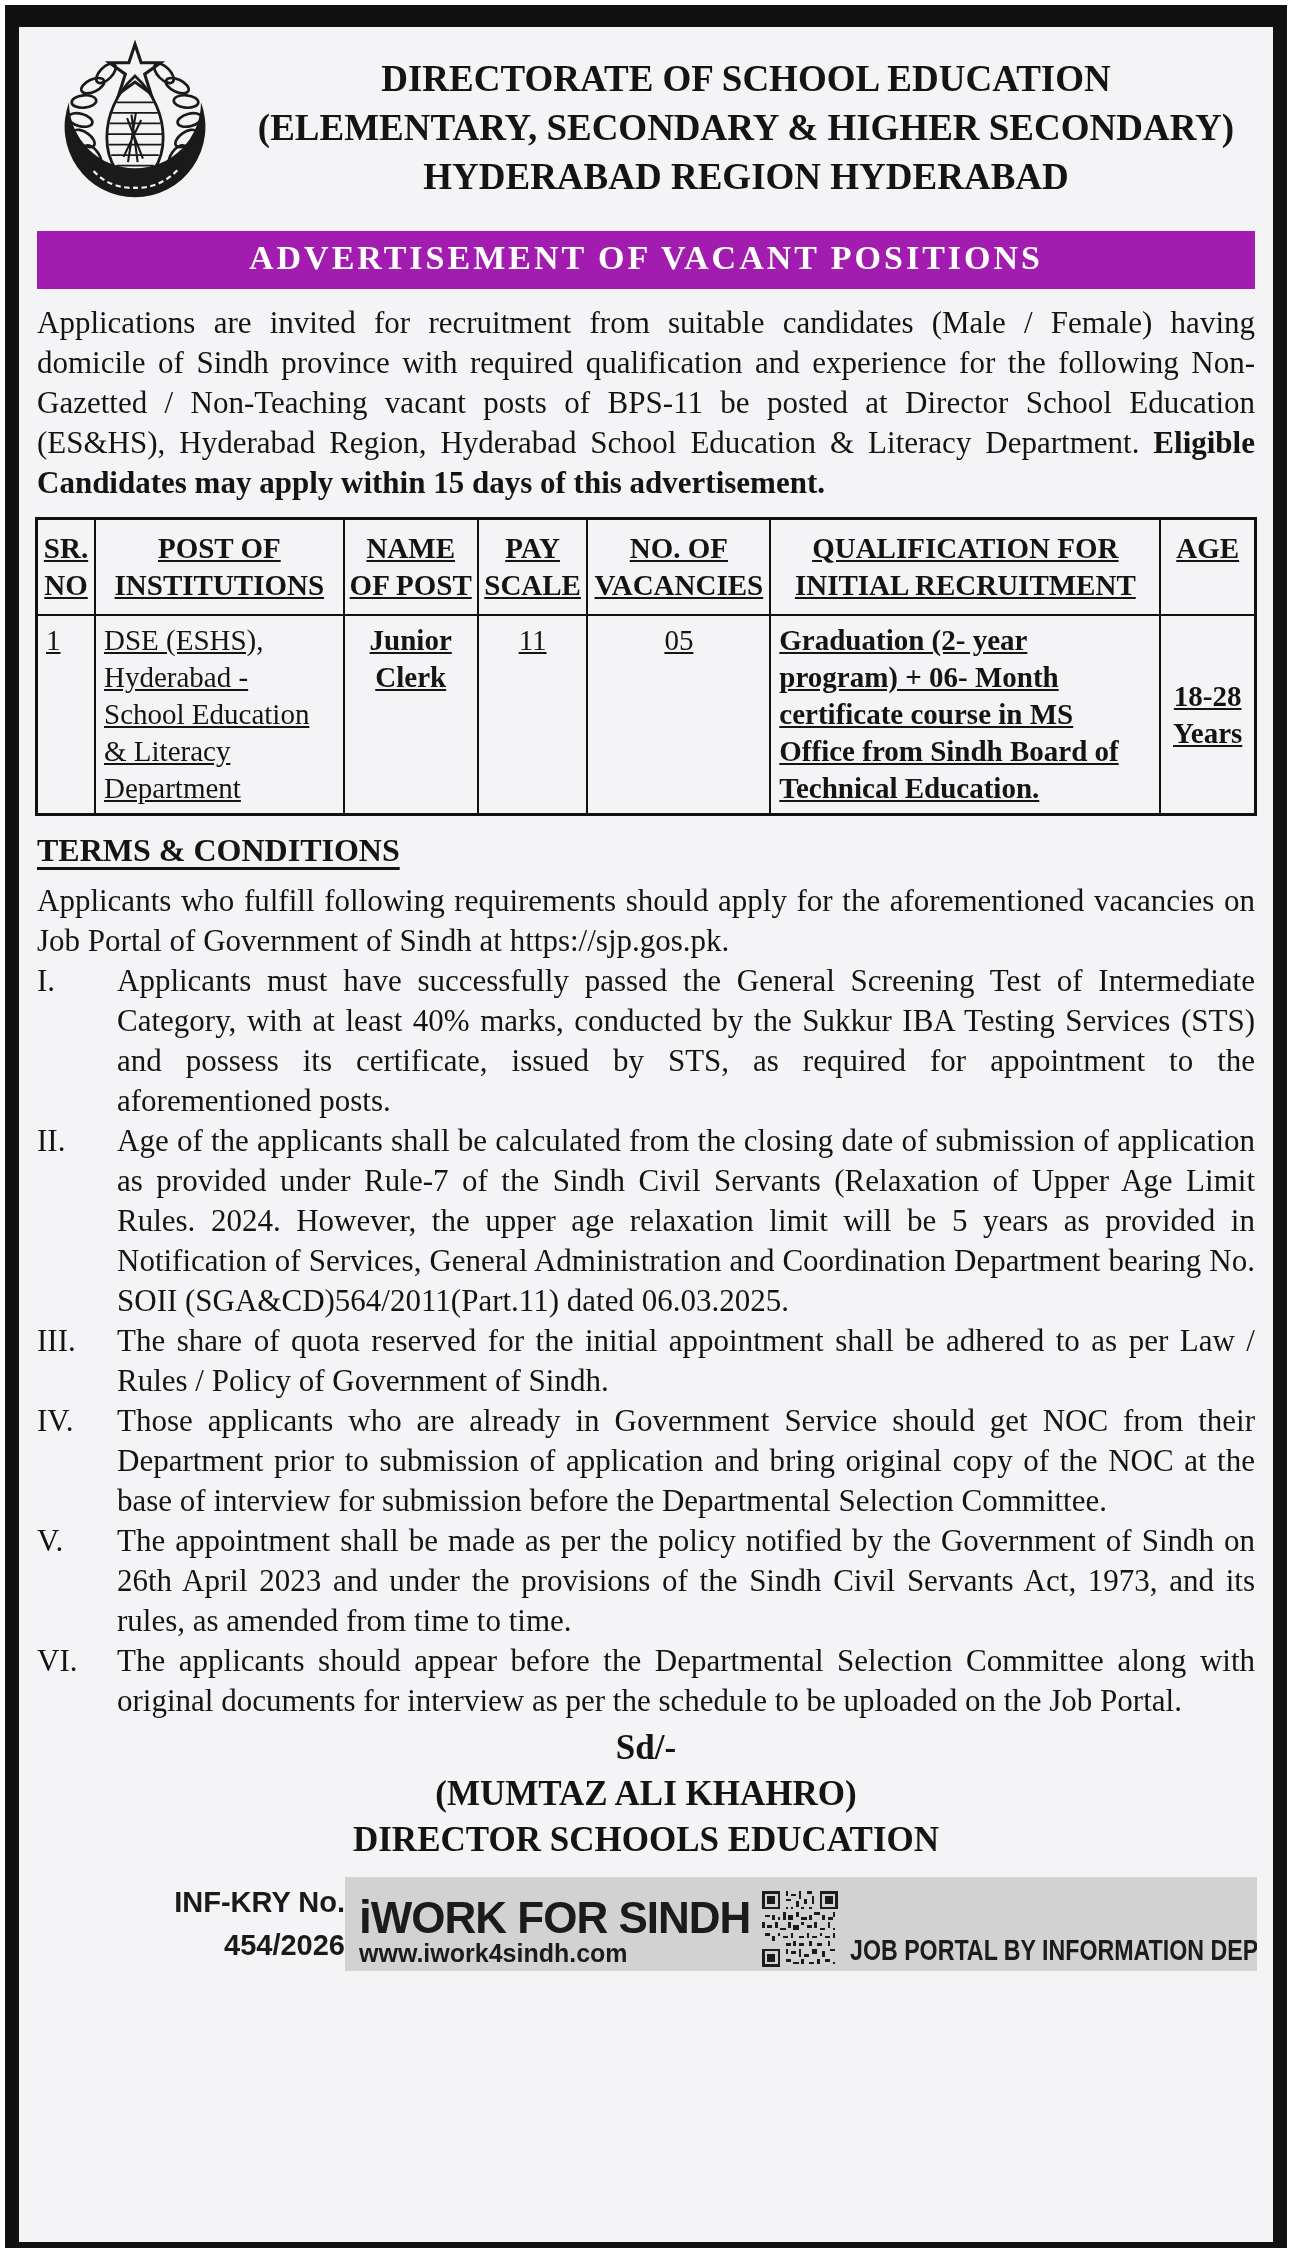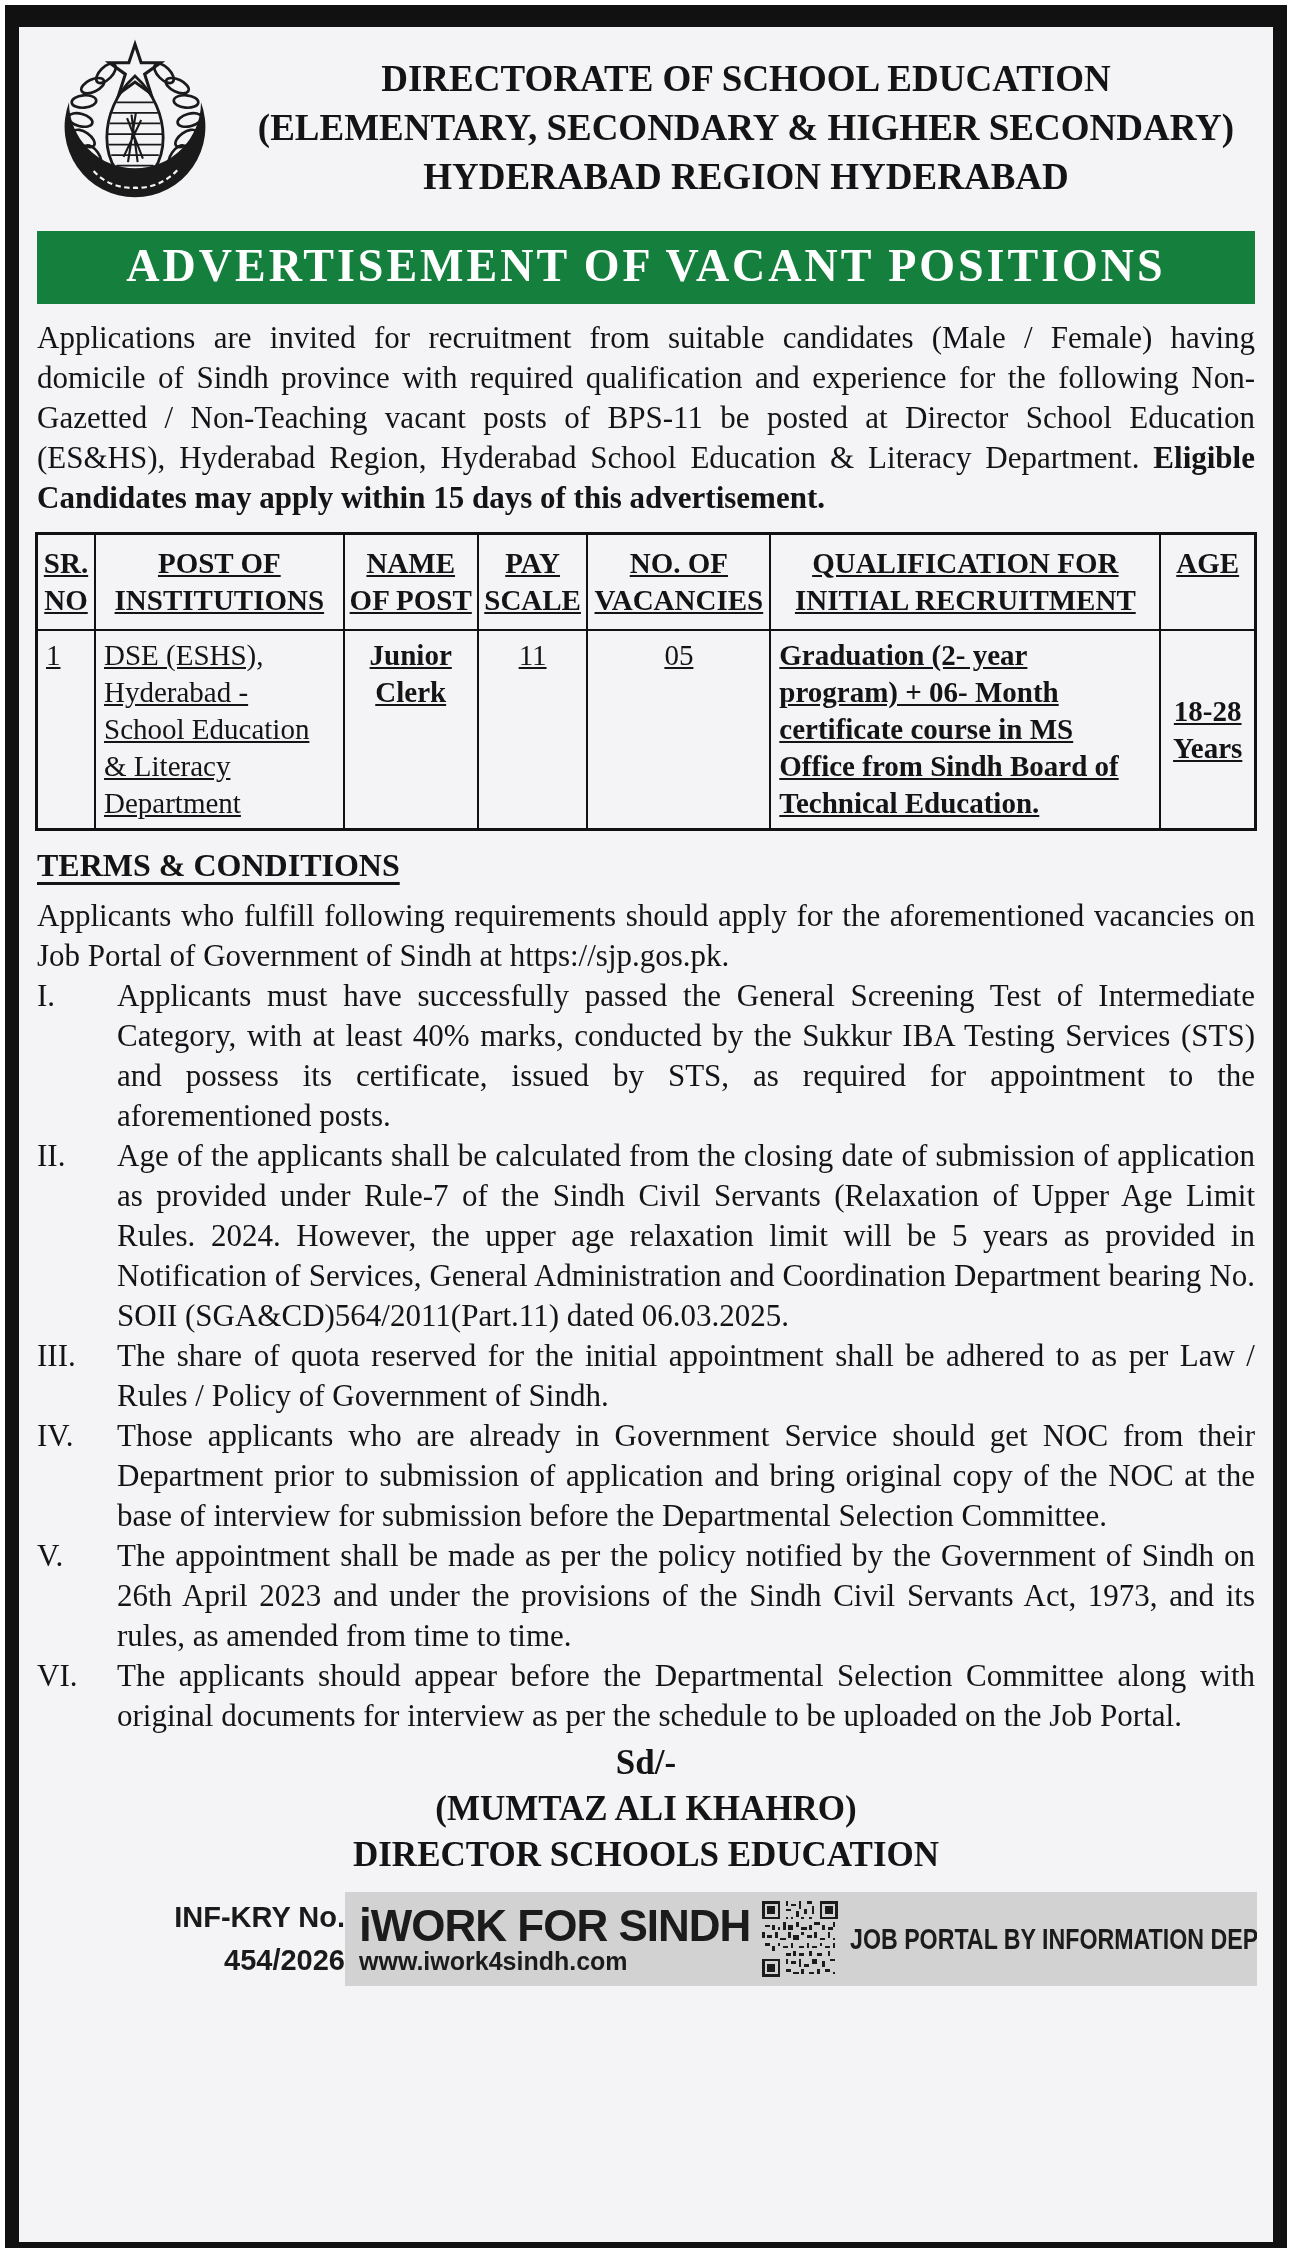--- a/index.html
+++ b/index.html
@@ -8,22 +8,22 @@
   .frame{position:absolute;left:5px;top:5px;width:1282px;height:2243px;background:#111111;}
   .content{position:absolute;left:19px;top:27px;width:1254px;height:2215px;background:#f4f4f7;
            box-sizing:border-box;padding:8px 16px 0 16px;}
 
   
   .header{display:flex;align-items:center;margin-top:4px;}
   .emblem-wrap{width:200px;flex-shrink:0;display:flex;justify-content:center;}
   .titles{flex:1;text-align:center;font-weight:bold;font-size:37px;line-height:49px;letter-spacing:0px;}
 
   
-  .banner{margin:16px 2px 0 2px;background:#15803d;color:#ffffff;text-align:center;
-          font-weight:bold;font-size:46px;letter-spacing:3px;padding:8px 0 12px 0;}
+  .banner{margin:16px 2px 0 2px;background:#a21caf;color:#ffffff;text-align:center;
+          font-weight:bold;font-size:34px;letter-spacing:3px;padding:8px 0 12px 0;}
 
   
   .intro{margin:14px 2px 0 2px;font-size:31px;line-height:40px;text-align:justify;}
   .intro b{font-weight:bold;}
 
   
   table.vtable{margin-top:14px;width:100%;border-collapse:collapse;border:3px solid #111;background:transparent;text-decoration:underline;}
   .vtable th,.vtable td{border:2px solid #111;font-size:29px;vertical-align:top;padding:6px 8px;}
   .vtable th{font-weight:bold;text-align:center;line-height:37px;padding:10px 2px;}
   .vtable td{line-height:37px;}
@@ -41,21 +41,21 @@
   .tnum{width:80px;flex-shrink:0;}
   .ttext{flex:1;text-align:justify;}
 
   
   .sig{margin-top:4px;text-align:center;font-weight:bold;font-size:35px;line-height:46px;}
 
   
   .footer{margin-top:14px;display:flex;align-items:center;}
   .ref{width:310px;flex-shrink:0;text-align:right;font-family:"Liberation Sans","DejaVu Sans",sans-serif;
        font-weight:bold;font-size:29px;line-height:43px;color:#1a1a1a;}
-  .gray-banner{flex:1;background:#d2d2d2;height:94px;display:flex;align-items:center;
+  .gray-banner{flex:1;background:#d2d2d2;height:94px;display:flex;align-items:flex-end;
                padding:4px 14px;box-sizing:border-box;gap:12px;overflow:hidden;}
   .logo-block{flex-shrink:0;font-family:"Liberation Sans","DejaVu Sans",sans-serif;color:#1b1b1b;}
   .logo-line{font-size:44px;font-weight:bold;letter-spacing:-1px;line-height:42px;white-space:nowrap;}
   .logo-i{font-size:46px;}
   .website{font-size:25px;font-weight:bold;letter-spacing:0px;line-height:28px;}
   .qr-wrap{flex-shrink:0;display:flex;align-items:center;}
   .tagline{flex:1;min-width:0;font-family:"Liberation Sans","DejaVu Sans",sans-serif;font-weight:bold;
            font-size:29px;white-space:nowrap;transform:scaleX(0.8);transform-origin:left center;color:#1b1b1b;}
 </style>
 </head>

